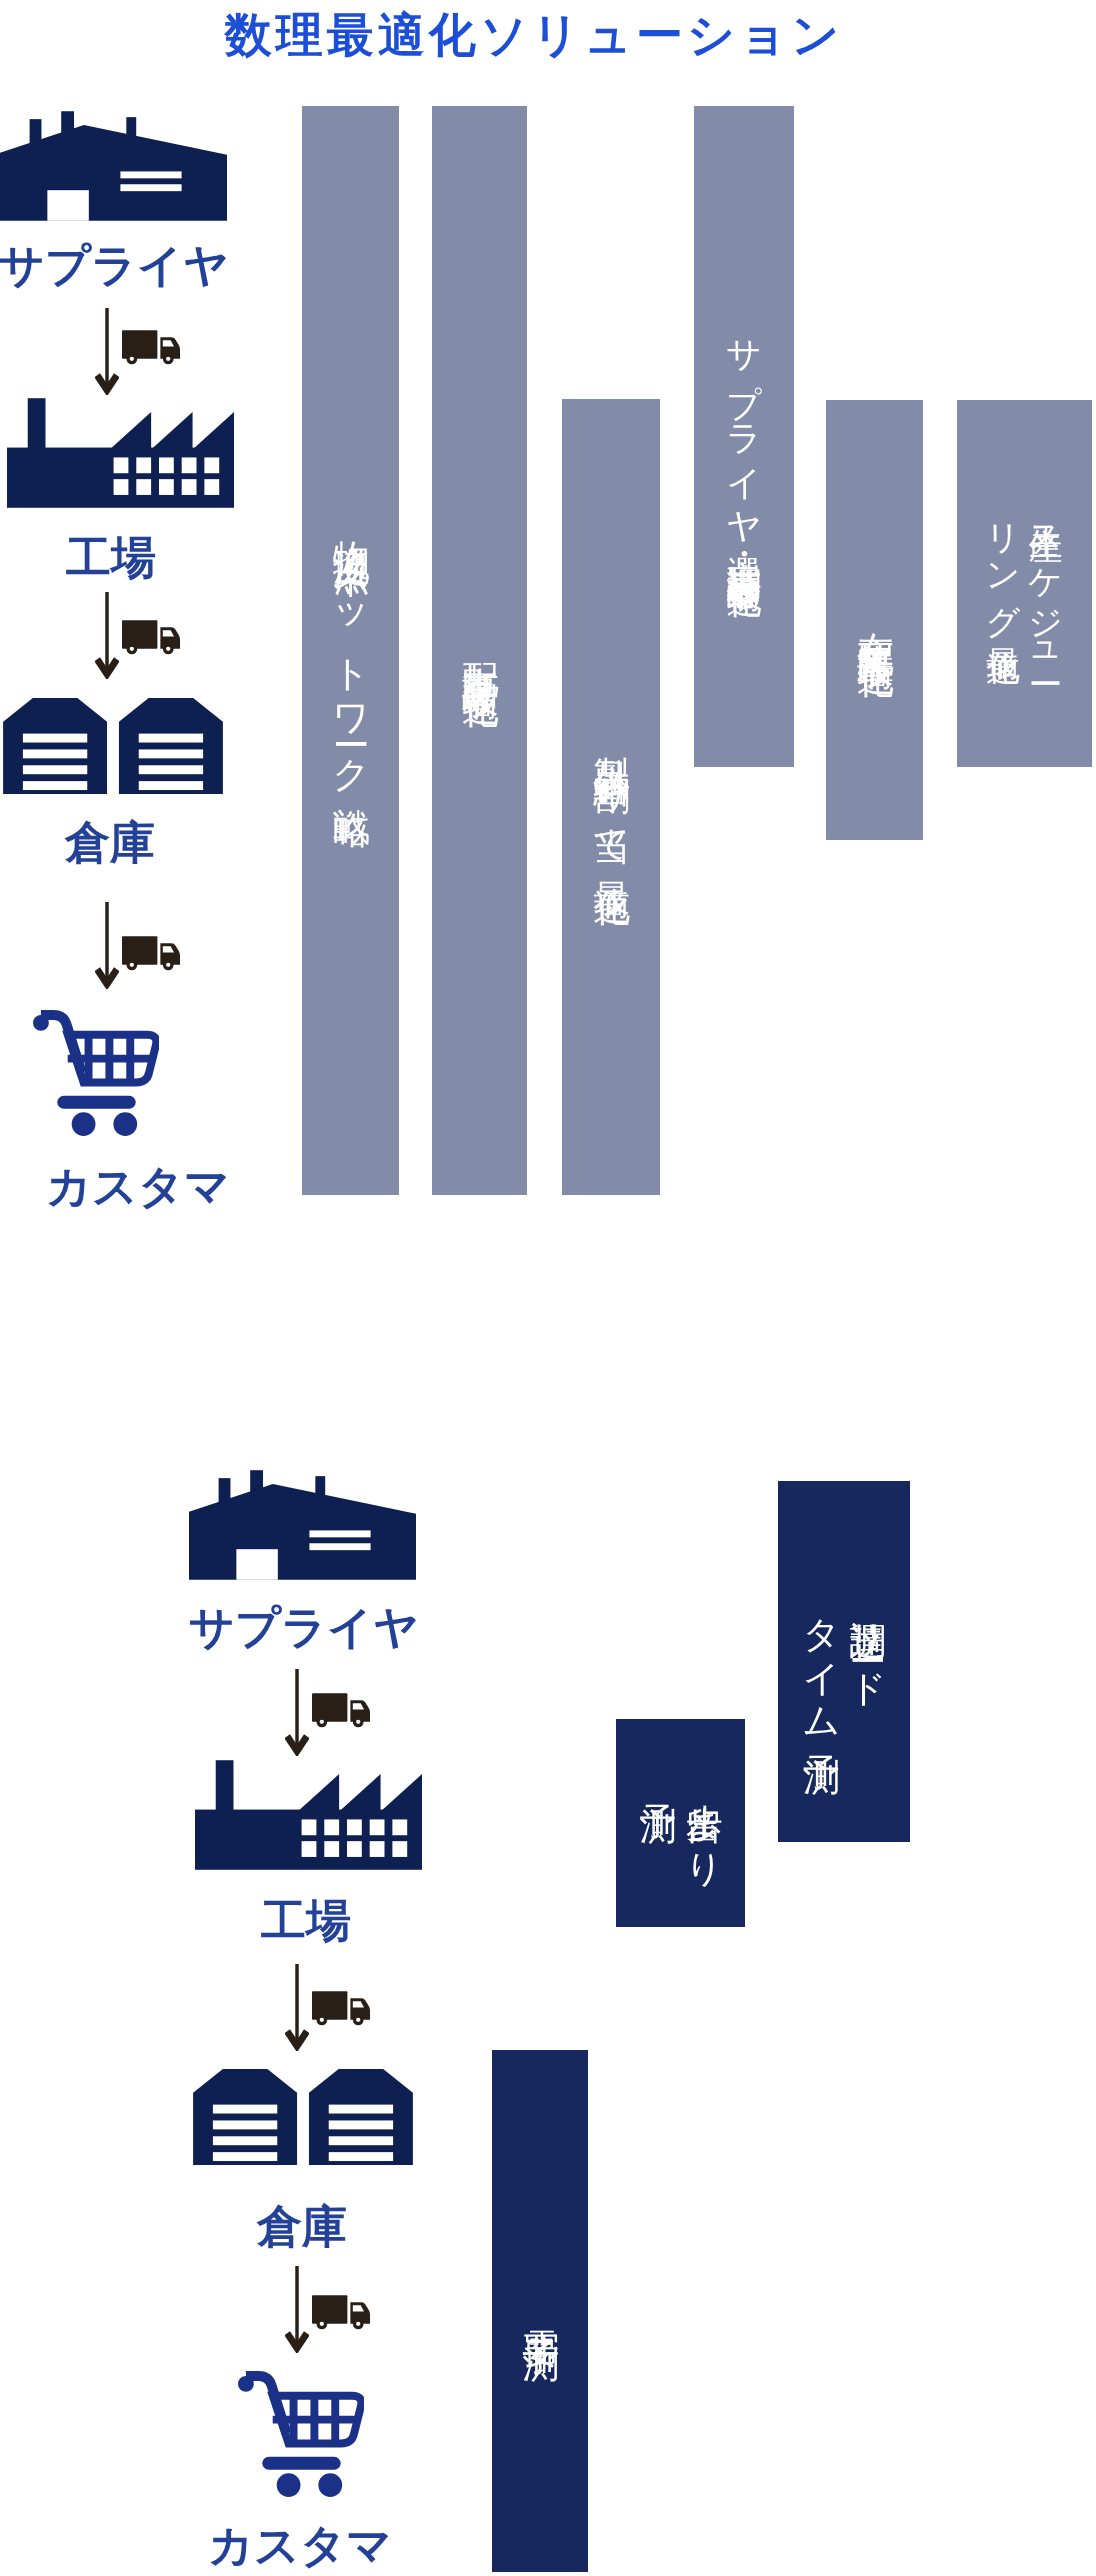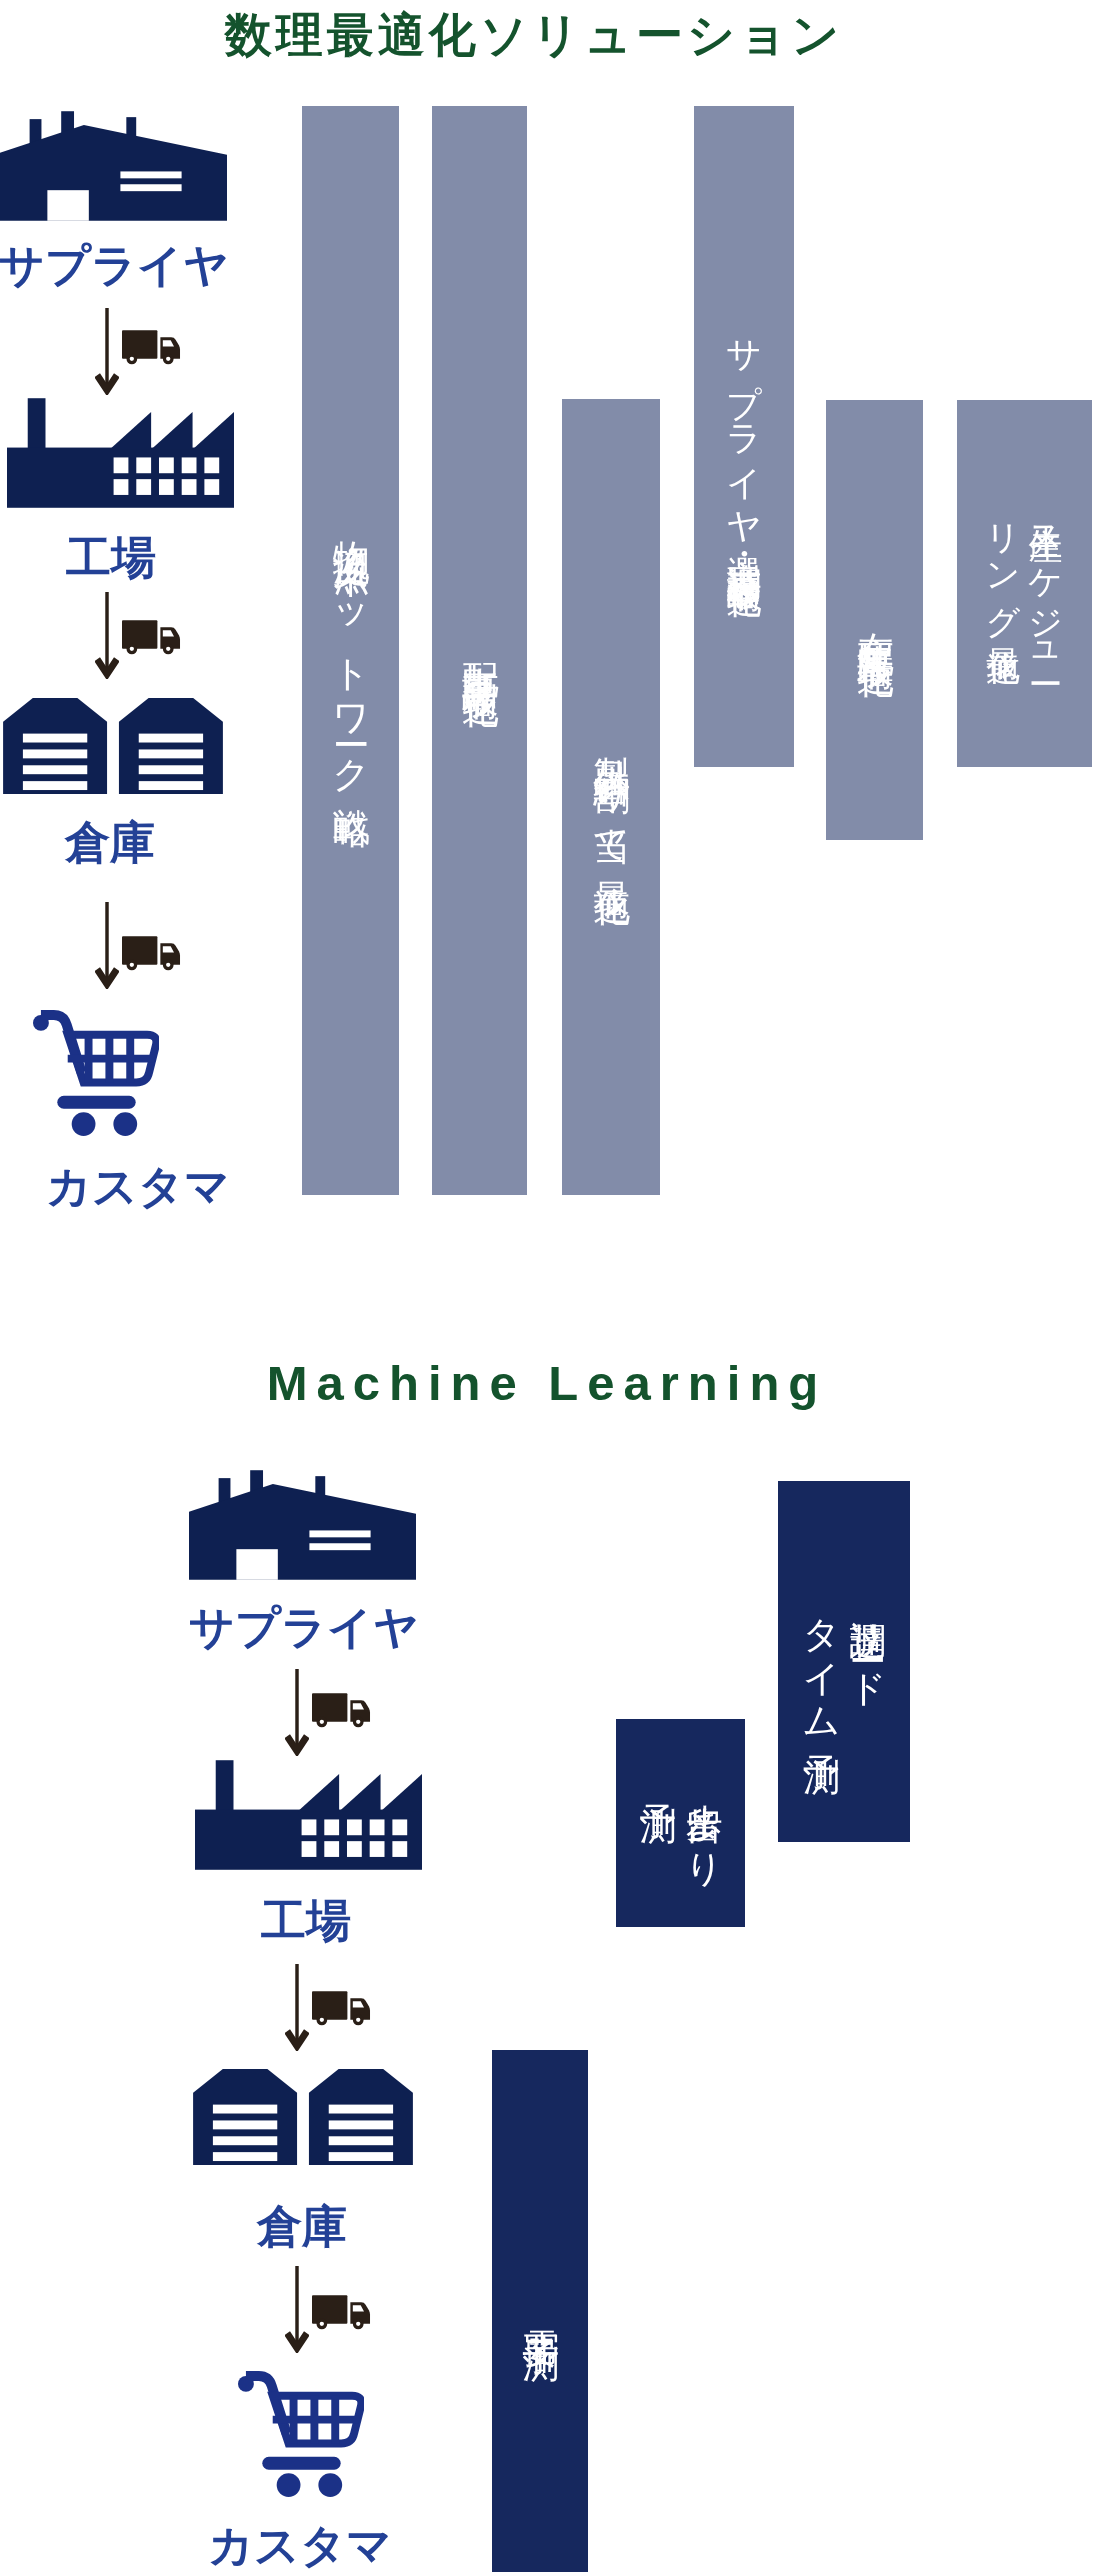--- a/index.html
+++ b/index.html
@@ -4,21 +4,21 @@
 <style>
   html,body{margin:0;padding:0;background:#ffffff;}
   #stage{
     position:relative;width:1097px;height:2576px;background:#ffffff;
     font-family:"Liberation Sans",sans-serif;overflow:hidden;
   }
   .abs{position:absolute;}
   
   .sec-title{
     position:absolute;left:0;width:1068px;text-align:center;
-    color:#14532d;font-weight:700;white-space:nowrap;
+    color:#1d4ed8;font-weight:700;white-space:nowrap;
   }
   #title-opt{top:4px;font-size:47px;letter-spacing:4px;}
   #title-ml{top:1355px;width:1094px;font-size:49px;letter-spacing:9px;}
   
   .node-label{
     position:absolute;width:326px;text-align:center;color:#234196;
     font-weight:700;font-size:45px;white-space:nowrap;
   }
   
   .vbar{
@@ -197,21 +197,20 @@
         <div>在庫配置最適化</div>
       </div>
   </div>
   <div class="vbar gray" style="left:957px;top:400px;width:135px;height:367px">
     <div class="vtext" style="font-size:34px;letter-spacing:2px">
       <div>生産スケジュー</div>
       <div>リング最適化</div>
     </div>
   </div>
 
-  <div class="sec-title" id="title-ml">Machine Learning</div>
 
   <div class="abs" style="left:189px;top:1470px">
     <svg width="227" height="110" viewBox="0 0 230 111" class="bld">
         <use href="#icon-supplier"></use>
       </svg>
   </div>
   <div class="node-label" style="left:141px;top:1598px">サプライヤ</div>
 
   <div class="abs" style="left:285px;top:1669px;width:89px;height:88px">
     <svg class="abs arrowcol" style="left:0;top:0" width="24" height="87" viewBox="0 0 24 88">

